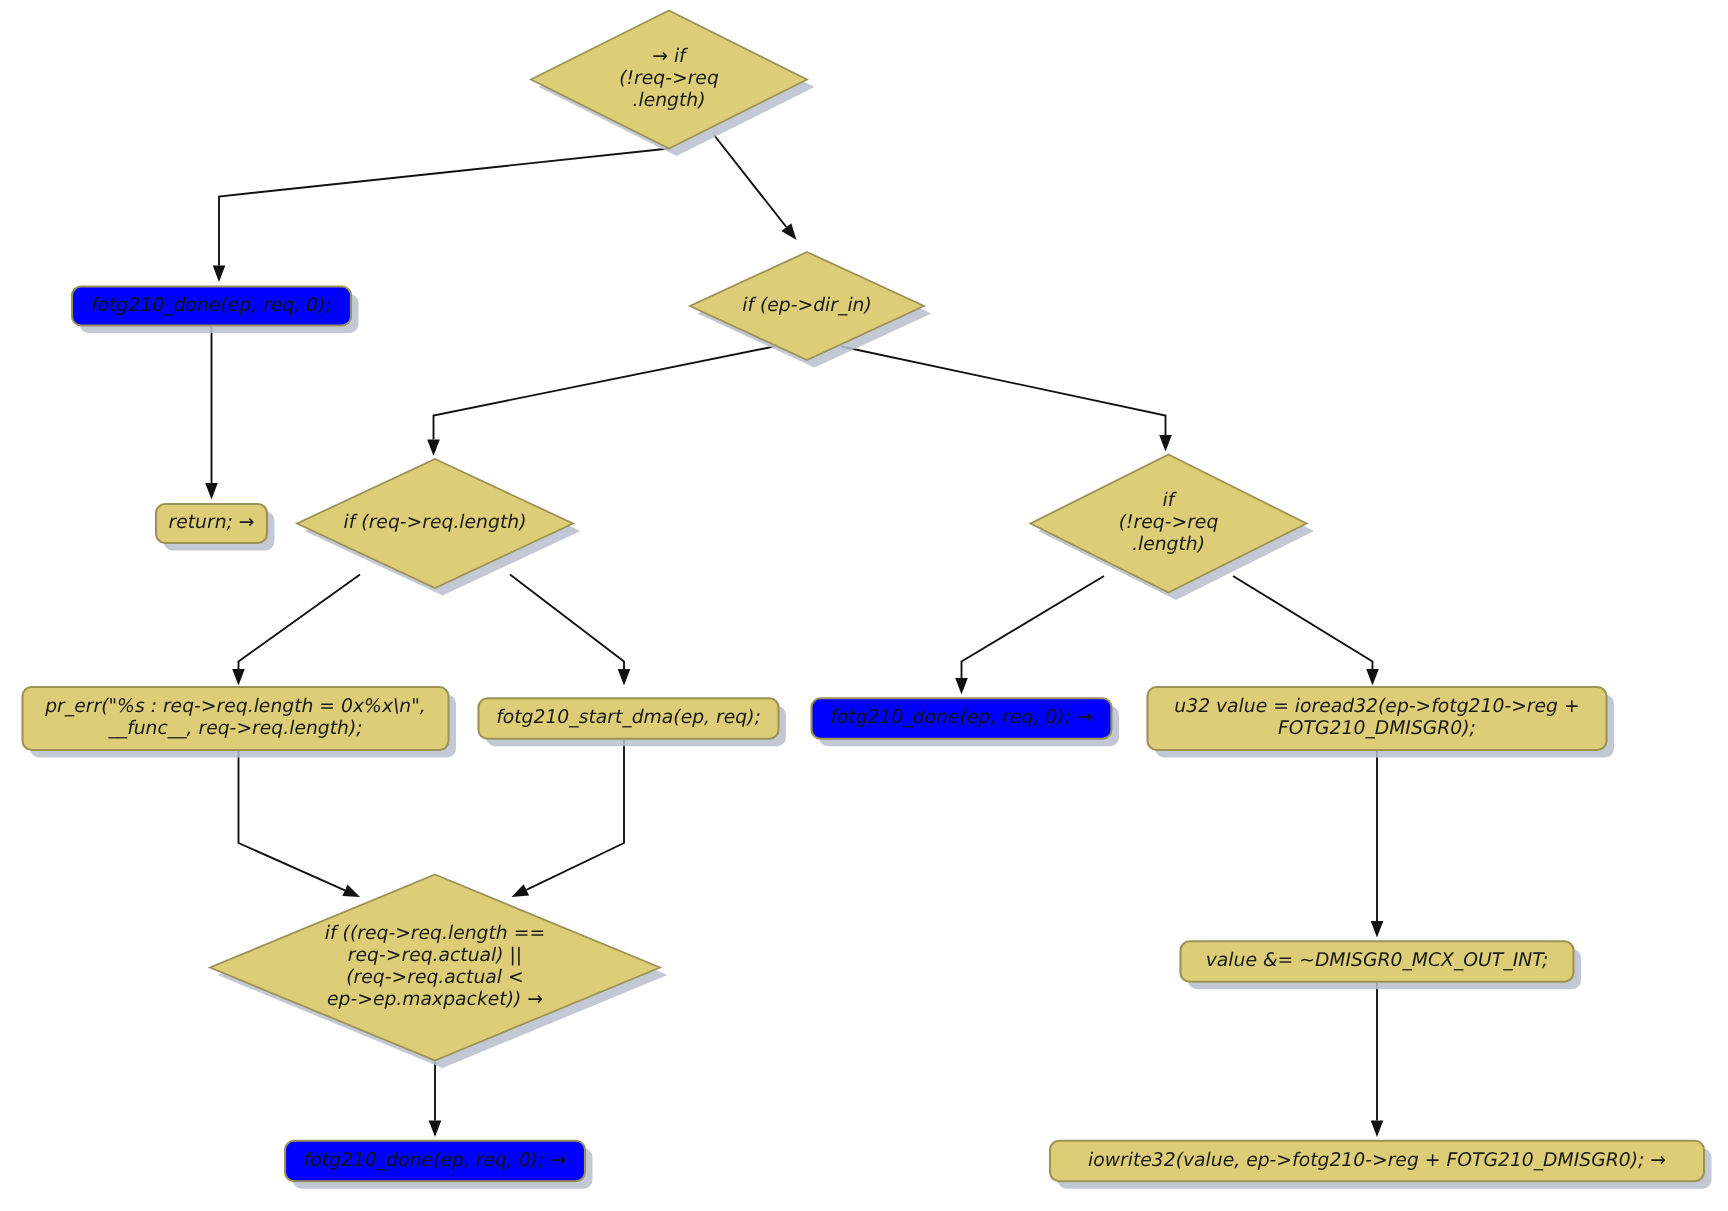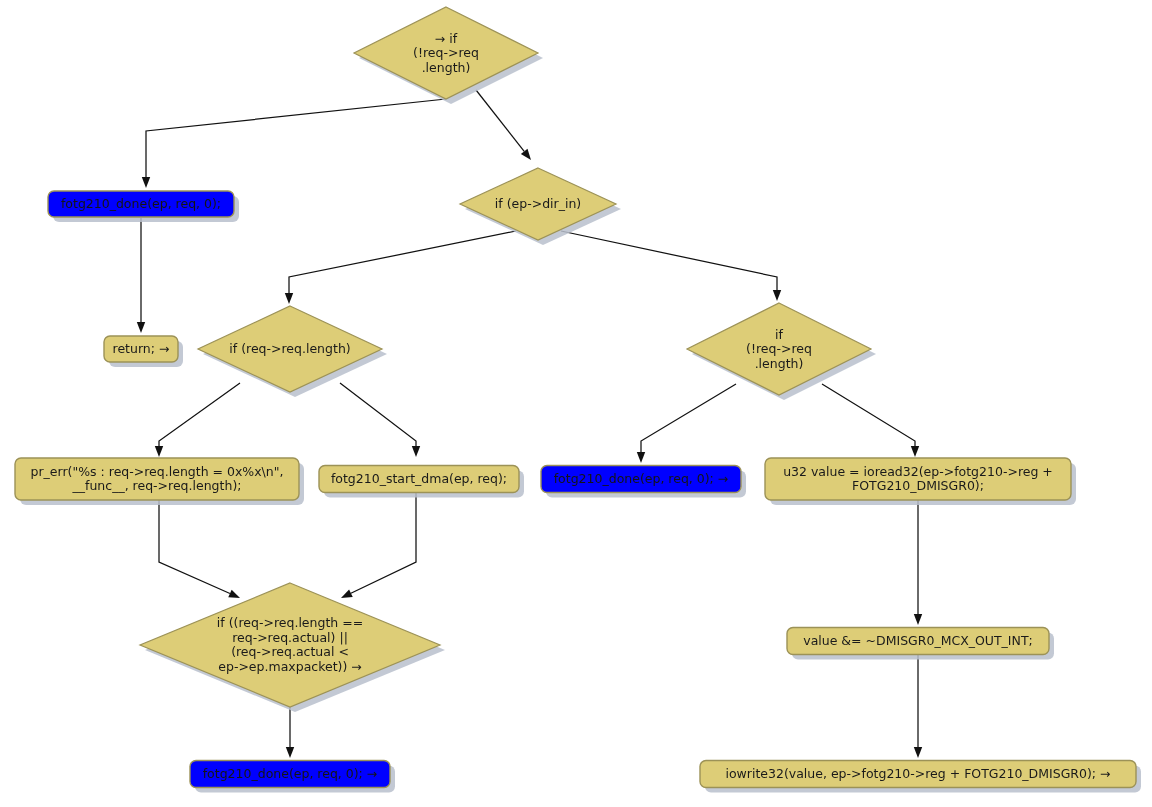--- a/index.html
+++ b/index.html
@@ -10,20 +10,21 @@
   body {
     width: 1152px;
     height: 807px;
     font-family: "DejaVu Sans", sans-serif;
     overflow: hidden;
   }
   #flowchart-root {
     position: relative;
     width: 1152px;
     height: 807px;
+    font-style: italic;
   }
   svg#flow-svg {
     position: absolute;
     top: 0;
     left: 0;
     width: 1152px;
     height: 807px;
     display: block;
   }
   .node-shadow {

